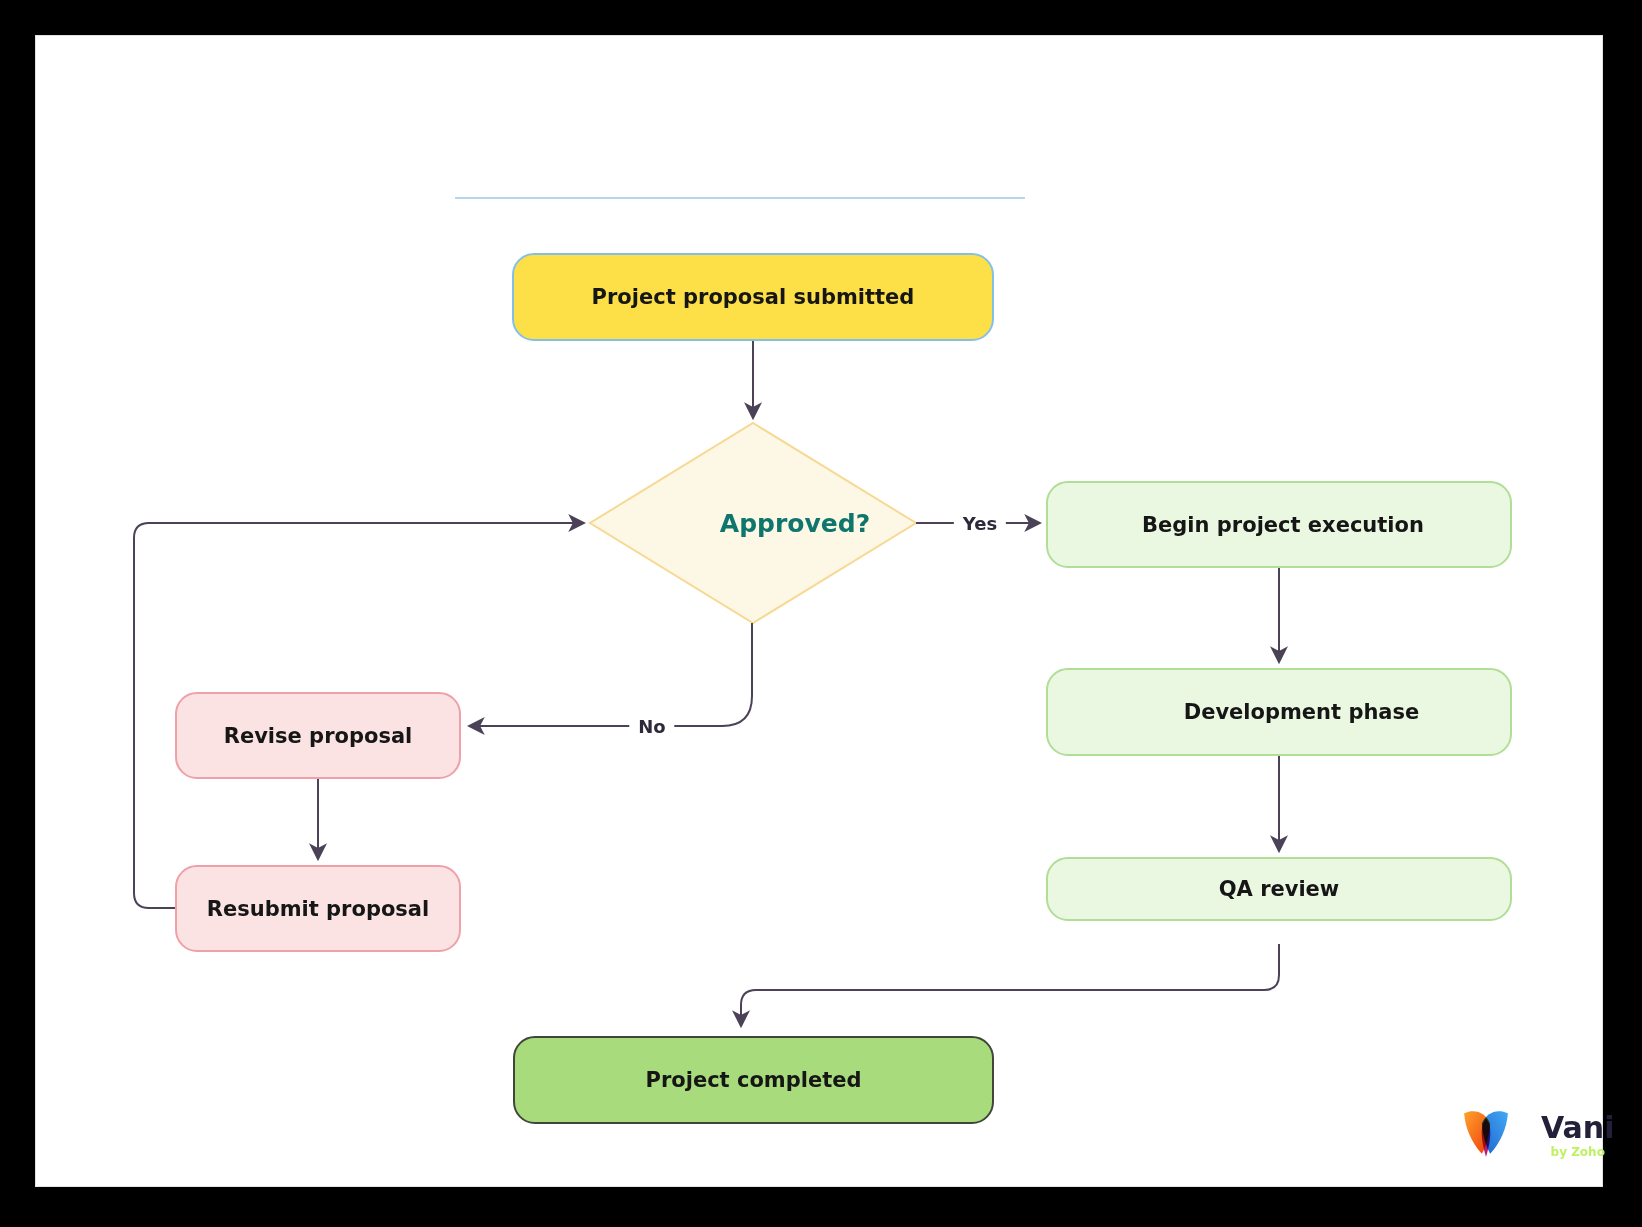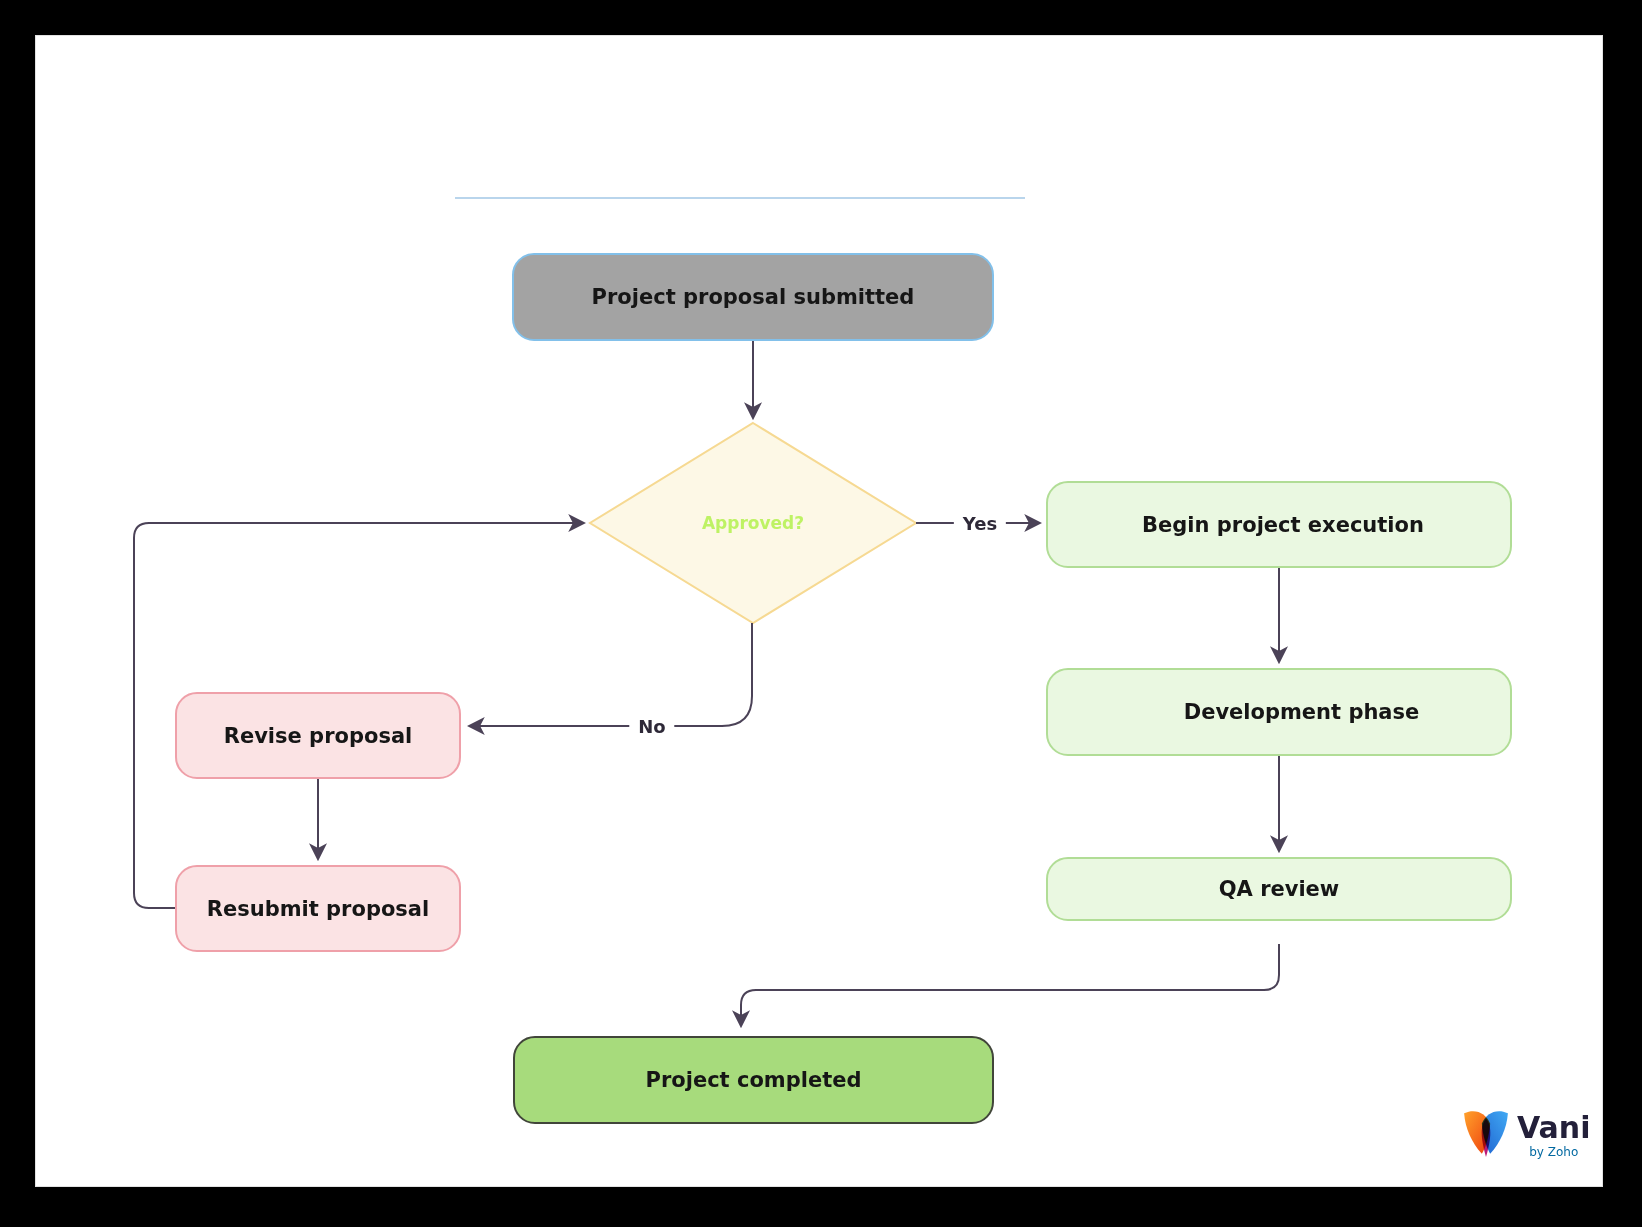--- a/index.html
+++ b/index.html
@@ -6,37 +6,37 @@
   .page{position:relative;width:1642px;height:1227px;background:#000;overflow:hidden;
         font-family:"DejaVu Sans","Liberation Sans",sans-serif;}
   .canvas{position:absolute;left:35px;top:35px;width:1568px;height:1152px;
           background:#ffffff;border:1px solid #e2e2e2;box-sizing:border-box;}
   svg.connectors{position:absolute;left:0;top:0;}
   .title{position:absolute;left:753px;top:110px;transform:translateX(-50%);
          font-size:40px;font-weight:700;color:#1a5796;white-space:nowrap;letter-spacing:0.5px;}
   .title-underline{position:absolute;left:455px;top:197px;width:570px;height:2px;background:#b9d5ec;}
   .node{position:absolute;box-sizing:border-box;display:flex;align-items:center;justify-content:center;
         font-weight:700;font-size:21px;color:#161616;border-radius:22px;border:2px solid;text-align:center;}
-  .node-proposal {left:512px; top:253px; width:482px; height:88px; background:#a3a3a3; border-color:#82c0ea;}
+  .node-proposal {left:512px; top:253px; width:482px; height:88px; background:#fde047; border-color:#82c0ea;}
   .node-begin    {left:1046px;top:481px; width:466px; height:87px; background:#eaf8e1; border-color:#b1dd96;padding-left:8px;}
   .node-development{left:1046px;top:668px;width:466px; height:88px; background:#eaf8e1; border-color:#b1dd96;padding-left:45px;}
   .node-qa       {left:1046px;top:857px; width:466px; height:64px; background:#eaf8e1; border-color:#b1dd96;}
   .node-revise   {left:175px; top:692px; width:286px; height:87px; background:#fbe3e4; border-color:#efa0a9;}
   .node-resubmit {left:175px; top:865px; width:286px; height:87px; background:#fbe3e4; border-color:#efa0a9;}
   .node-completed{left:513px; top:1036px;width:481px; height:88px; background:#a7db7c; border-color:#41453a;}
-  .diamond-label{position:absolute;left:753px;top:523px;transform:translate(-50%,-50%);
-                 font-weight:700;font-size:17px;color:#bef264;}
+  .diamond-label{position:absolute;left:795px;top:523px;transform:translate(-50%,-50%);
+                 font-weight:700;font-size:25px;color:#0f766e;}
   .edge-label{position:absolute;transform:translate(-50%,-50%);background:#ffffff;
               padding:0 9px;font-weight:700;font-size:18px;color:#2e2938;}
   .edge-label-yes{left:980px;top:523px;}
   .edge-label-no{left:652px;top:726px;}
   .logo{position:absolute;left:1462px;top:1108px;display:flex;align-items:flex-start;gap:7px;}
-  .logo-texts{display:flex;flex-direction:column;align-items:center;margin-top:4px;}
+  .logo-texts{display:flex;flex-direction:column;align-items:center;margin-top:4px;margin-left:24px;}
   .logo-name{font-size:30px;font-weight:700;color:#23203a;line-height:1.05;}
-  .logo-sub{font-size:12px;font-weight:400;color:#0369a1;margin-top:1px;}
+  .logo-sub{font-size:12px;font-weight:700;color:#bef264;margin-top:1px;}
 </style>
 </head>
 <body>
 
 <div class="page">
 
   <div class="canvas"></div>
 
   <svg class="connectors" width="1642" height="1227" viewBox="0 0 1642 1227">
     <defs>

